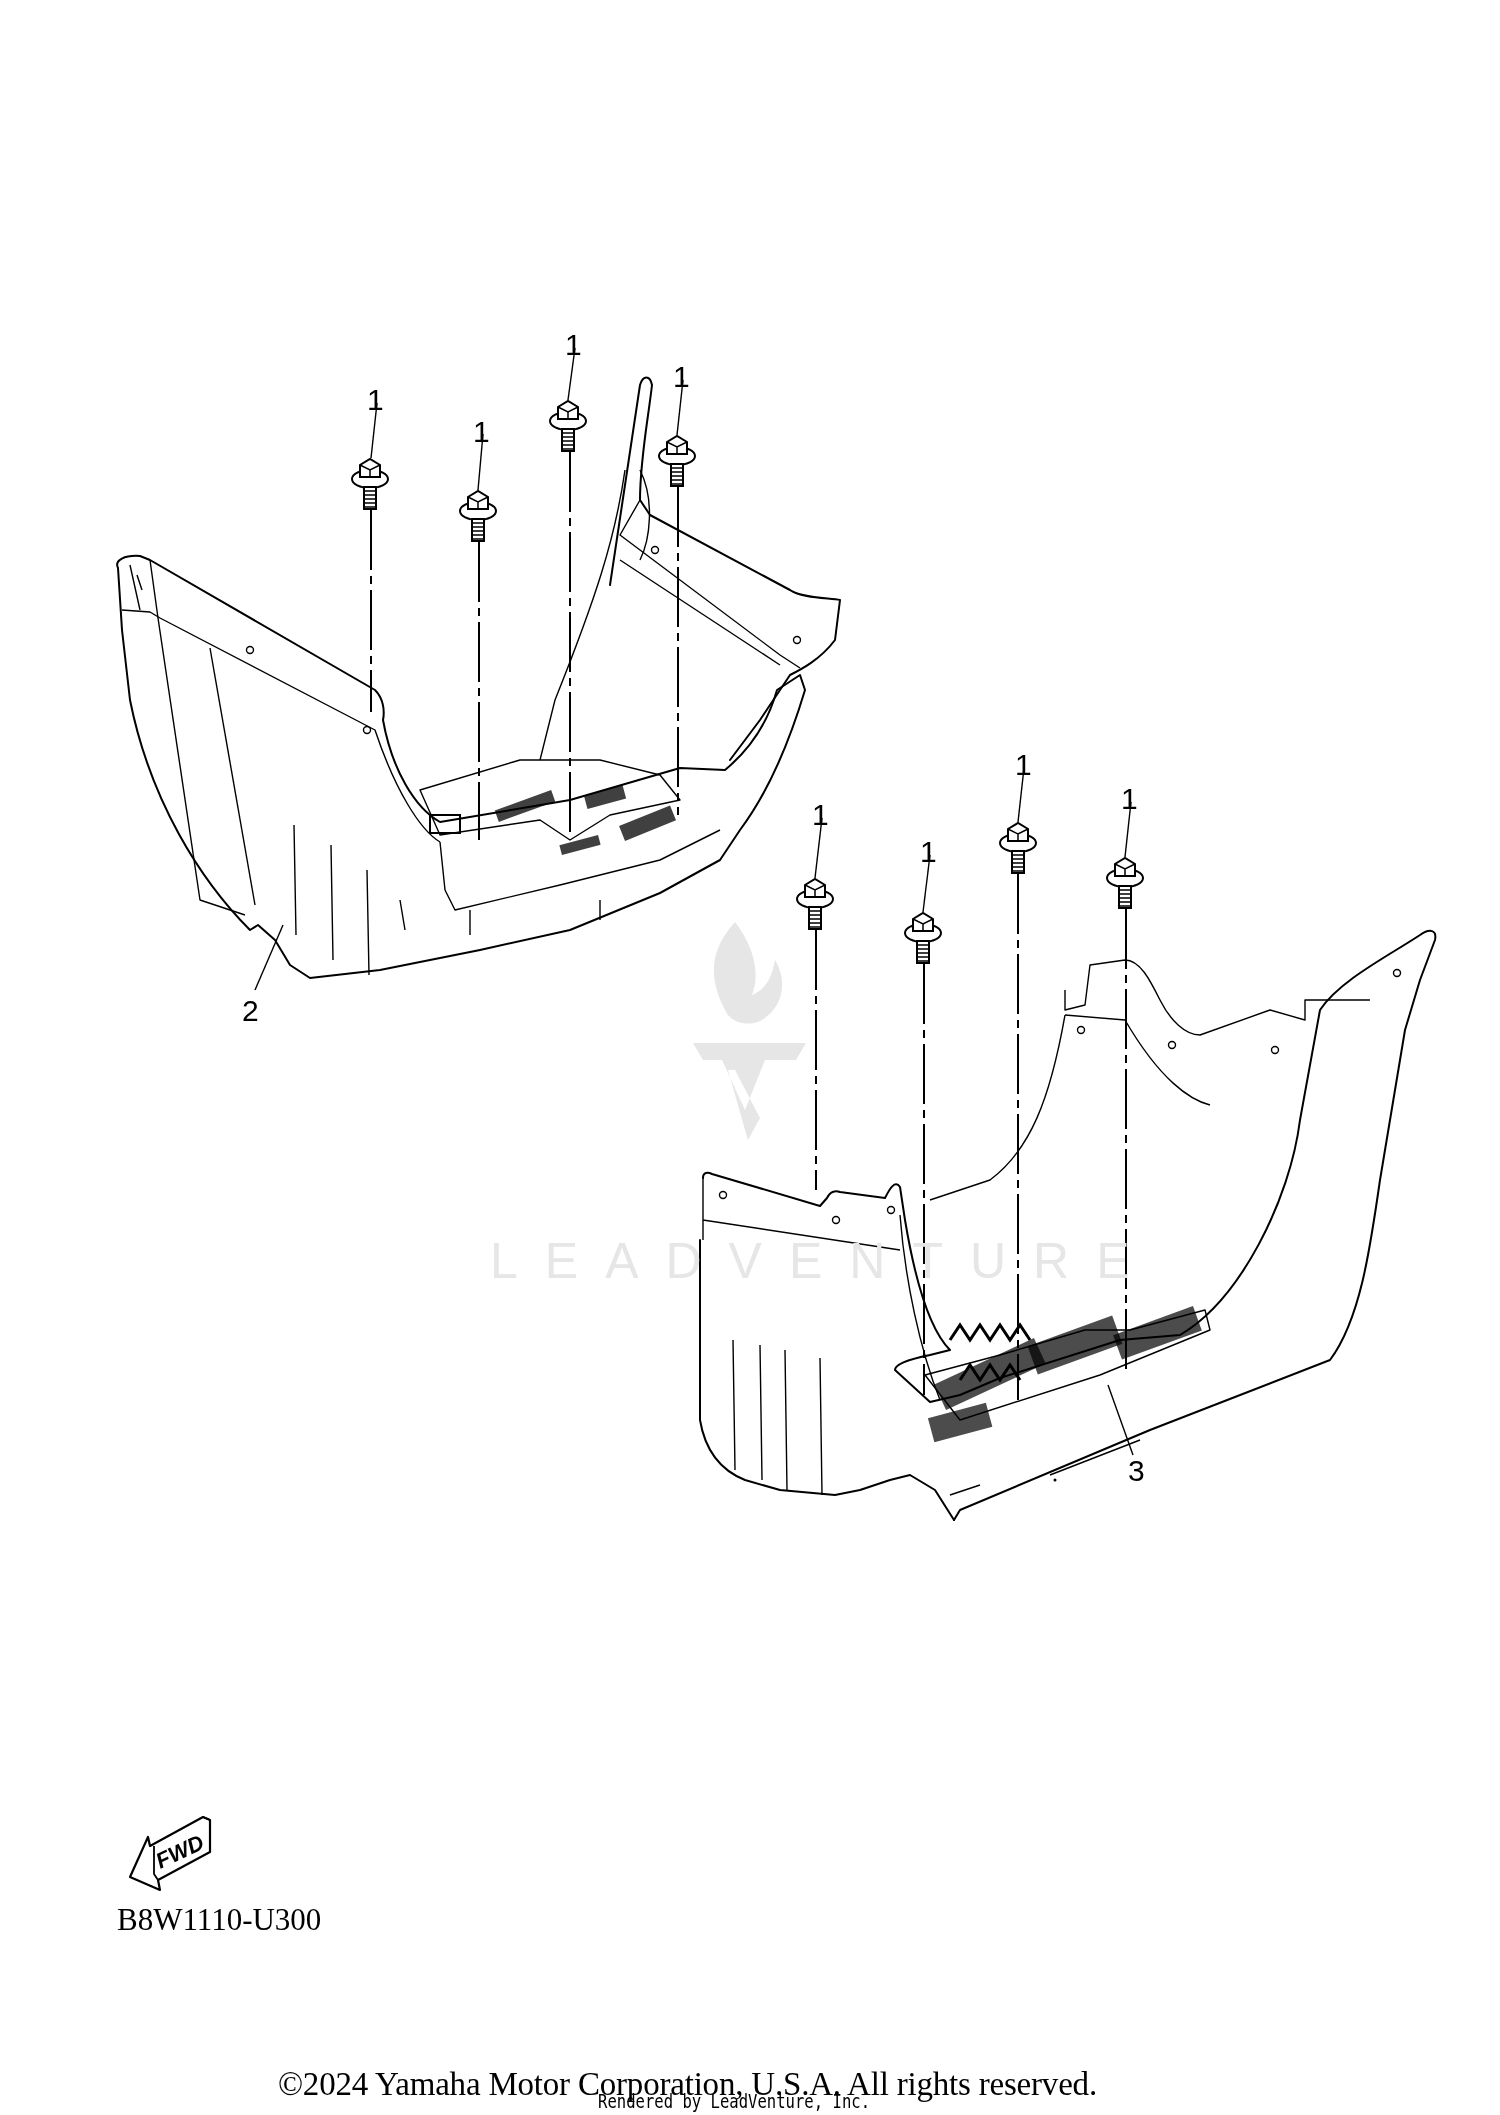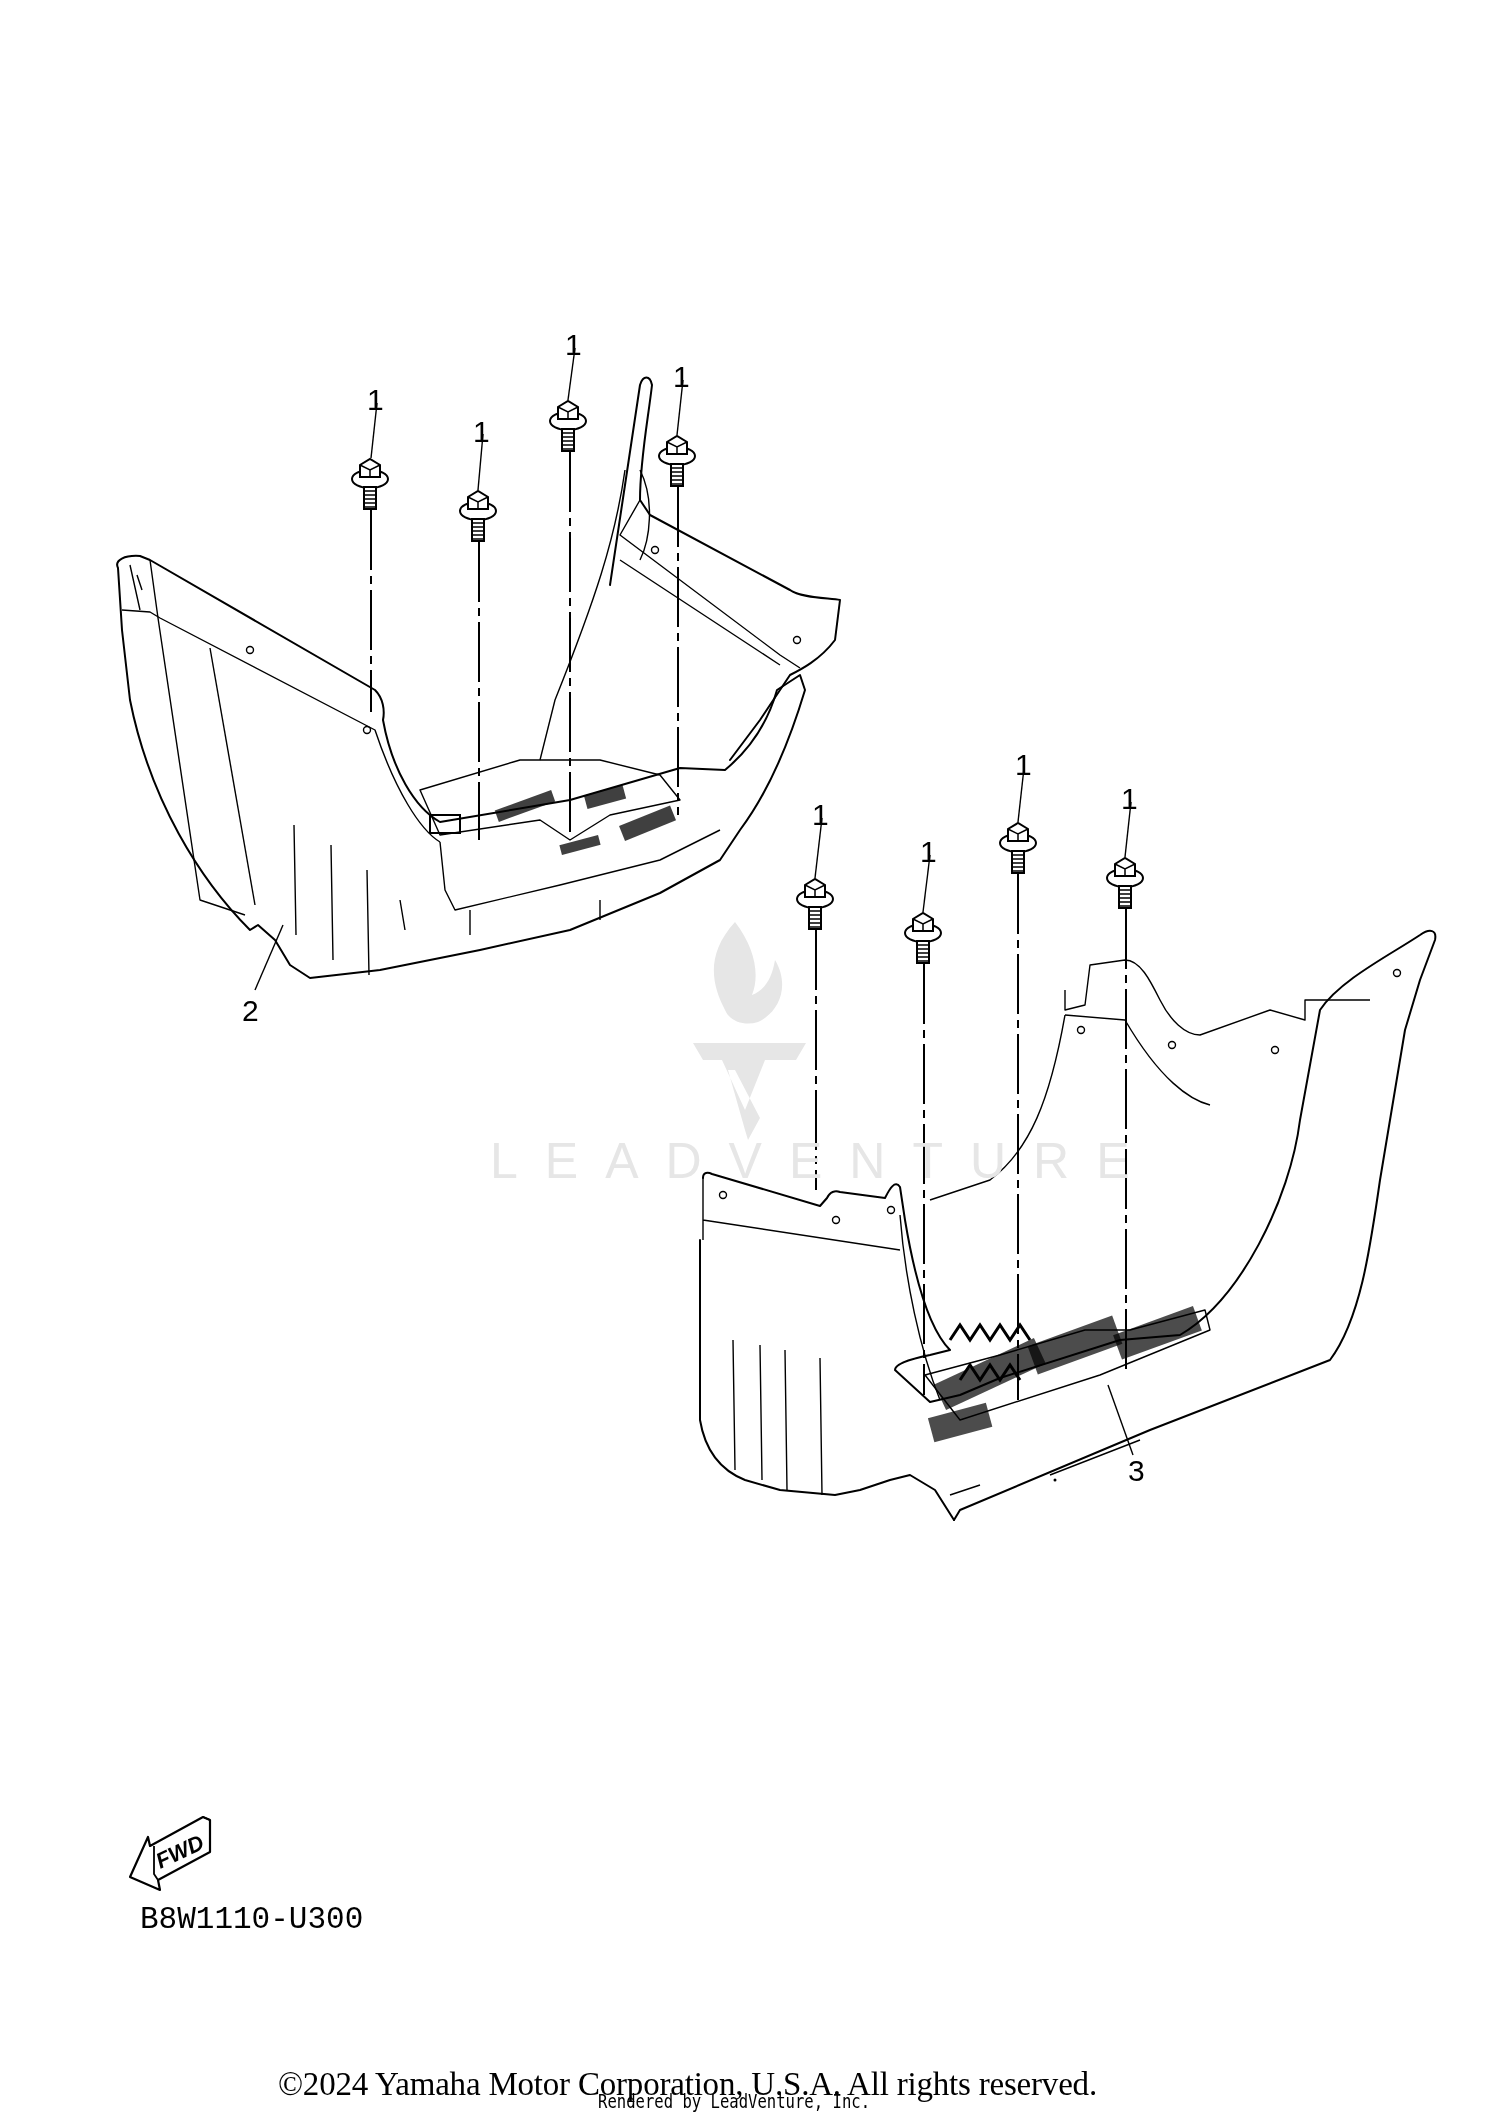--- a/index.html
+++ b/index.html
@@ -3,24 +3,24 @@
 <meta charset="utf-8">
 <style>
   html, body { margin:0; padding:0; background:#ffffff; }
   body { width:1500px; height:2115px; position:relative; overflow:hidden; font-family:"Liberation Sans", sans-serif; }
   #diagram { position:absolute; left:0; top:0; width:1500px; height:2115px; }
   .ln { fill:none; stroke:#000; stroke-width:2; stroke-linejoin:round; stroke-linecap:round; }
   .thin { fill:none; stroke:#000; stroke-width:1.4; stroke-linejoin:round; }
   .dash { fill:none; stroke:#000; stroke-width:2; stroke-dasharray:60 6 8 6; }
   .wm { fill:#e6e6e6; }
   .callout { font-family:"Liberation Sans", sans-serif; font-size:30px; fill:#000; }
-  .partcode { position:absolute; left:140px; top:1902px; font-family:Liberation Mono, monospace; font-size:31px; color:#000; letter-spacing:0px; }
+  .partcode { position:absolute; left:117px; top:1902px; font-family:Liberation Serif, serif; font-size:31px; color:#000; letter-spacing:0px; }
   .copyright { position:absolute; left:278px; top:2066px; font-family:Liberation Serif, serif; font-size:33px; color:#000; white-space:nowrap; letter-spacing:-0.2px; }
   .rendered { position:absolute; left:598px; top:2090px; font-family:"DejaVu Sans Mono", monospace; font-size:19px; color:#000; white-space:nowrap; transform:scaleX(0.82); transform-origin:left top; }
-  .wm-text { position:absolute; left:490px; top:1132px; font-family:"Liberation Sans", sans-serif; font-size:50px; color:#e6e6e6; letter-spacing:27px; white-space:nowrap; font-weight:normal; }
+  .wm-text { position:absolute; left:490px; top:1232px; font-family:"Liberation Sans", sans-serif; font-size:50px; color:#e6e6e6; letter-spacing:27px; white-space:nowrap; font-weight:normal; }
   .fwd { position:absolute; left:128px; top:1812px; width:90px; height:80px; }
 </style>
 </head>
 <body>
 
 <svg id="diagram" viewBox="0 0 1500 2115" xmlns="http://www.w3.org/2000/svg">
   <defs>
     <g id="bolt">
       <ellipse cx="0" cy="6" rx="18" ry="9" fill="#fff" stroke="#000" stroke-width="2"></ellipse>
       <path d="M-10,4 L-10,-8 L0,-14 L10,-8 L10,4 Z" fill="#fff" stroke="#000" stroke-width="2"></path>

